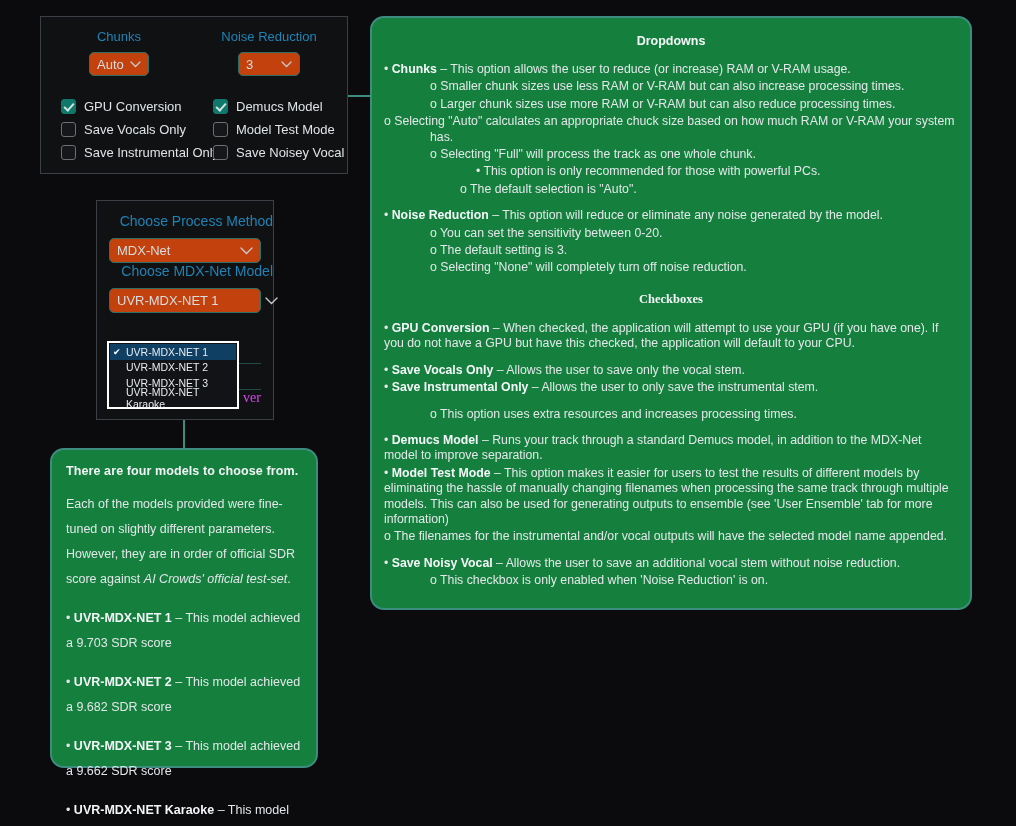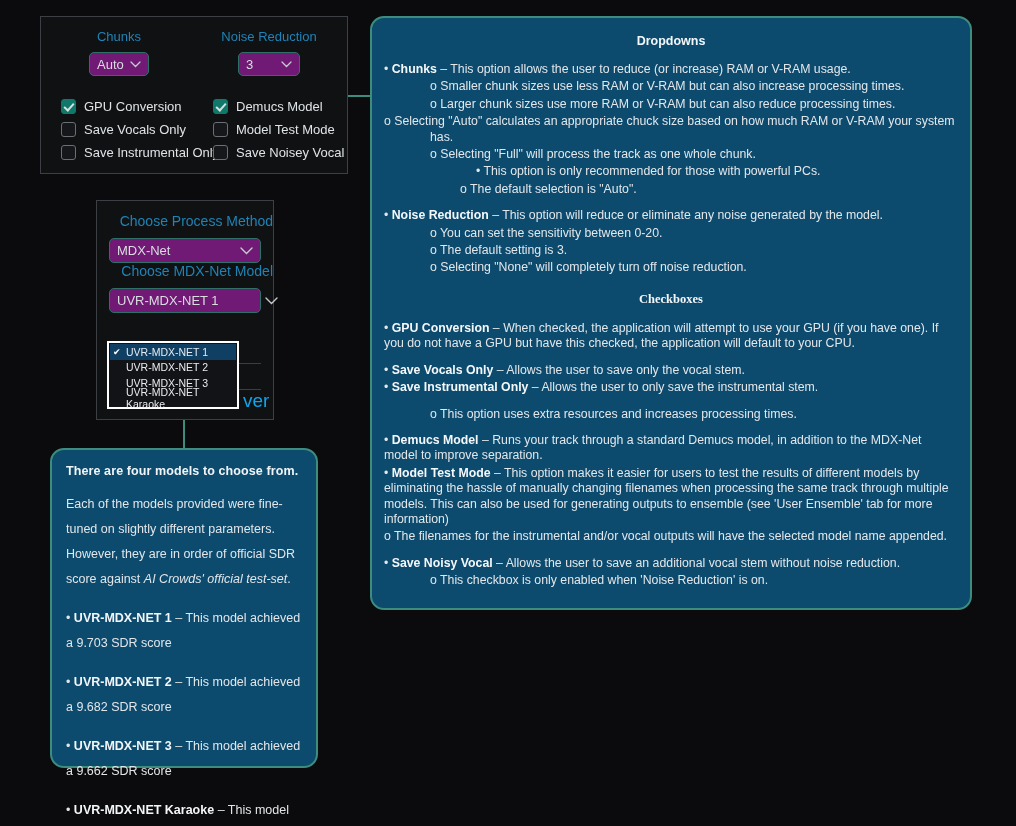--- a/index.html
+++ b/index.html
@@ -15,36 +15,36 @@
   .conn { position: absolute; background: #3d8d7f; }
 
   
   .panel-gray {
     position: absolute;
     background: #101113;
     border: 1px solid #3c3f43;
   }
   .panel-teal {
     position: absolute;
-    background: #0c4a6e;
+    background: #15803d;
     border: 2px solid #3d8d7f;
     border-radius: 14px;
   }
 
   
   #options-panel { left: 40px; top: 16px; width: 308px; height: 158px; }
   .opt-col { position: absolute; top: 0; }
   .opt-label {
     color: #1f83b5;
     font-size: 13px;
     text-align: center;
     width: 100%;
   }
   .combo {
-    background: #701a75;
+    background: #c2410c;
     border: 1px solid #2e6f66;
     border-radius: 5px;
     color: #d9dde0;
     font-size: 13px;
     display: flex;
     align-items: center;
     height: 24px;
     padding: 0 7px;
   }
   .combo .cval { flex: 0 0 auto; }
@@ -84,22 +84,23 @@
     width: 100%;
   }
   .combo-wide {
     width: 152px;
     height: 25px;
     margin: 0 auto;
     gap: 40px;
   }
   .ghost-text {
     position: absolute;
-    color: #0ea5e9;
-    font-size: 19px;
+    color: #d946ef;
+    font-size: 14px;
+    font-family: Liberation Serif, serif;
   }
 
   
   #model-dropdown {
     position: absolute;
     left: 107px; top: 341px;
     width: 132px;
     background: #121317;
     border: 2px solid #ffffff;
     padding: 1px;

